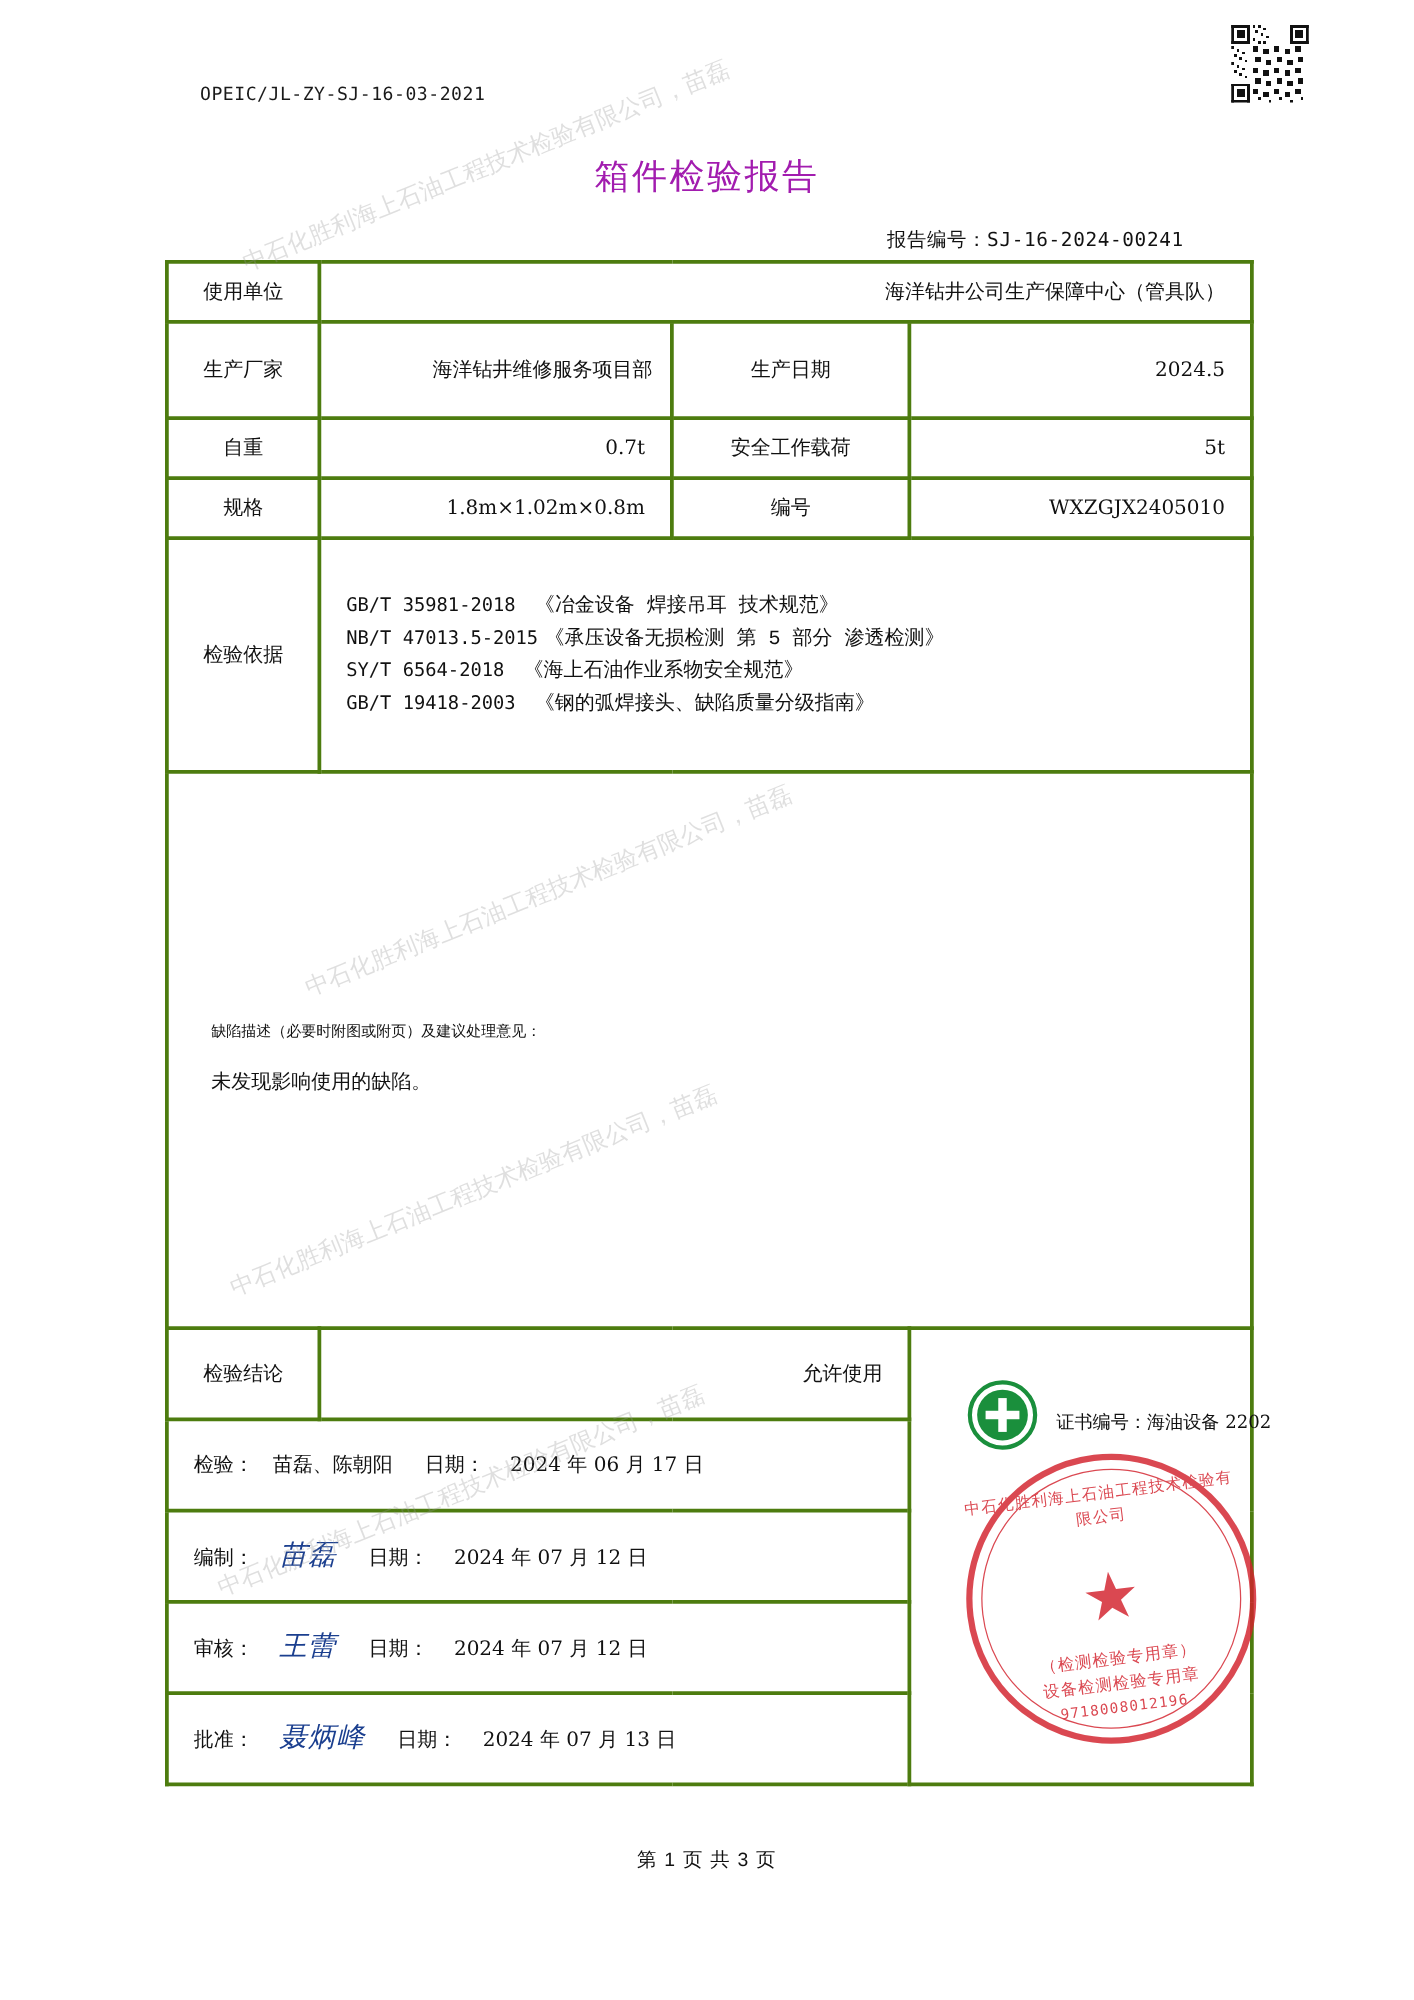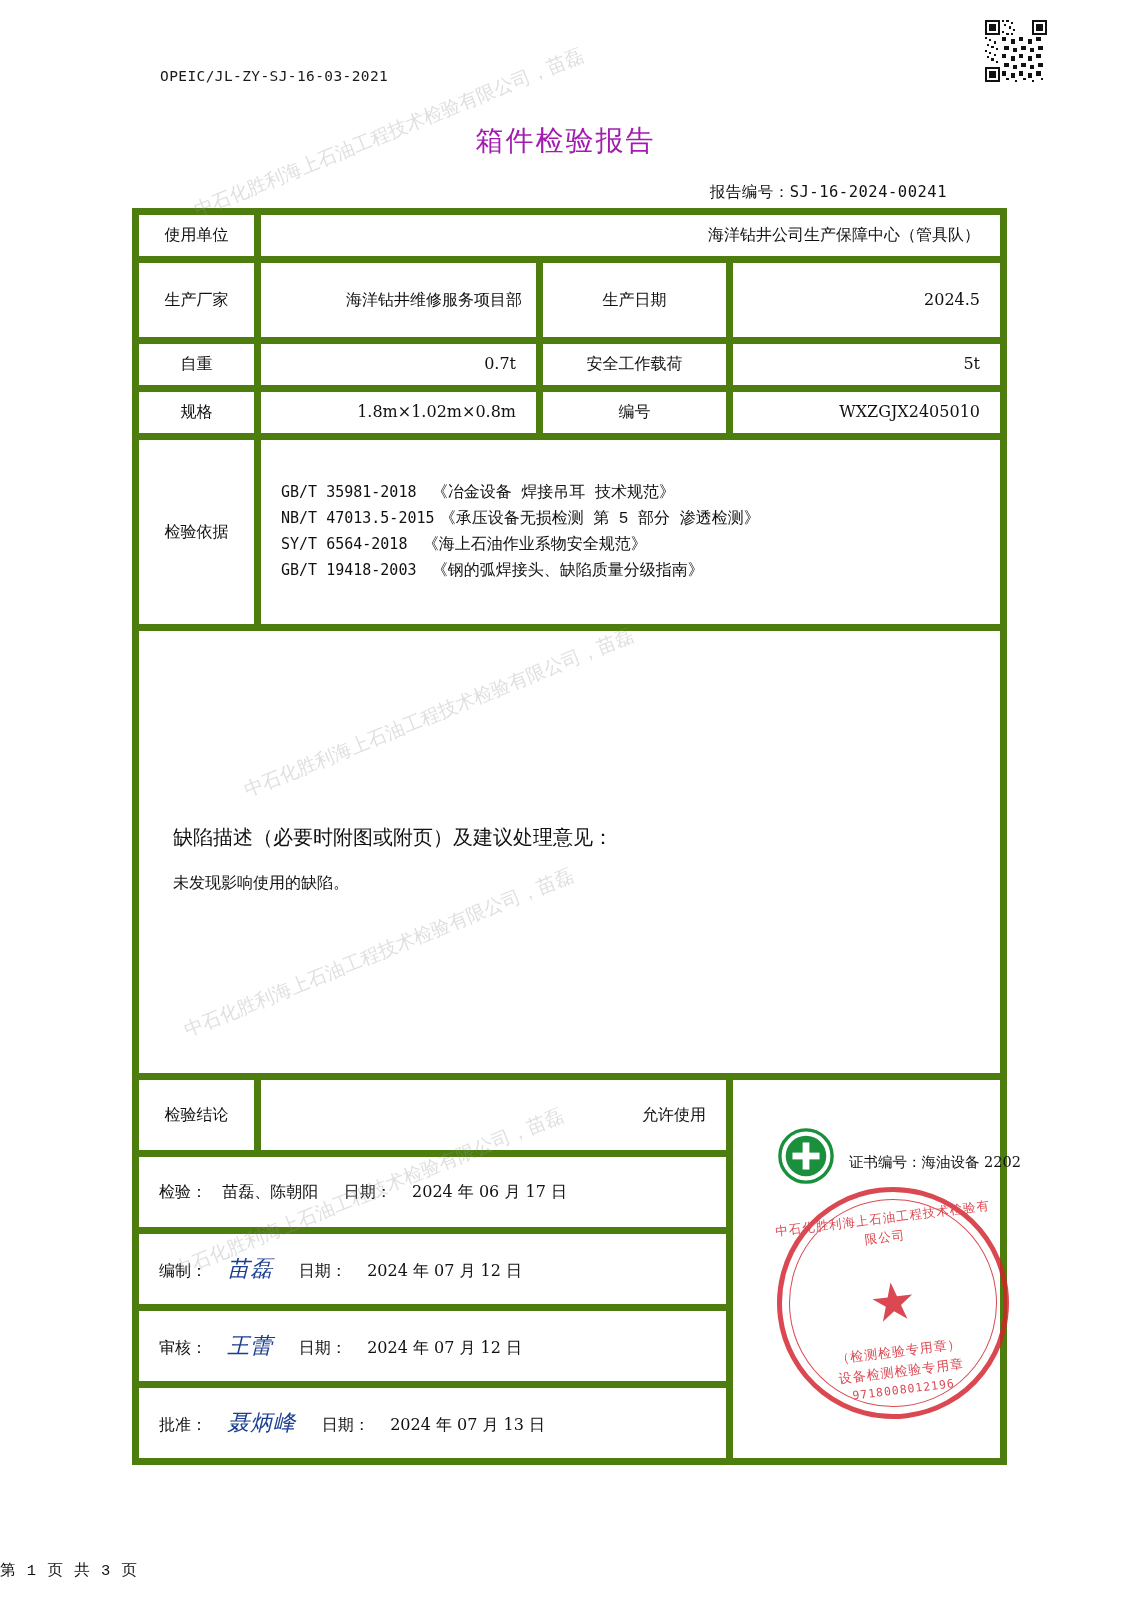--- a/index.html
+++ b/index.html
@@ -73,21 +73,21 @@
     position: absolute;
     left: 132px;
     top: 208px;
     width: 868px;
     border-collapse: collapse;
     table-layout: fixed;
     background: transparent;
     z-index: 2;
   }
   table.main td {
-    border: 7px solid #4d7c0f;
+    border: 3px solid #4d7c0f;
     font-size: 16px;
     font-family: "DejaVu Serif", serif;
     padding: 6px 20px;
     vertical-align: middle;
     line-height: 1.55;
   }
   .c {
     text-align: right;
   }
   .lbl {
@@ -106,21 +106,21 @@
   .basis-line .code {
     font-family: "DejaVu Sans Mono", monospace;
     font-size: 15px;
   }
   .basis-line .name {
     font-family: Liberation Mono, monospace;
   }
 
   .defect-head {
     padding: 14px 0 8px 14px;
-    font-size: 20px;
+    font-size: 12px;
   }
   .defect-body {
     padding: 10px 0 0 14px;
     font-size: 16px;
     vertical-align: top;
   }
   .defect-cell {
     height: 430px;
     vertical-align: top;
   }
@@ -230,24 +230,24 @@
   .stamp .num {
     top: 190px;
     font-size: 11.5px;
     font-family: "DejaVu Sans Mono", monospace;
   }
 
   .footer {
     position: absolute;
     left: 0;
     right: 0;
-    top: 1560px;
-    text-align: left;
+    top: 1478px;
+    text-align: center;
     font-size: 15.5px;
-    font-family: Liberation Mono, monospace;
+    font-family: Liberation Sans, sans-serif;
     letter-spacing: 1px;
   }
 </style>
 </head>
 <body>
 
 <div class="watermarks">
   <div class="wm" style="left:180px; top:120px; font-size:19px; transform:rotate(-22deg);">中石化胜利海上石油工程技术检验有限公司，苗磊</div>
   <div class="wm" style="left:230px; top:700px; font-size:19px; transform:rotate(-22deg);">中石化胜利海上石油工程技术检验有限公司，苗磊</div>
   <div class="wm" style="left:170px; top:940px; font-size:19px; transform:rotate(-22deg);">中石化胜利海上石油工程技术检验有限公司，苗磊</div>

